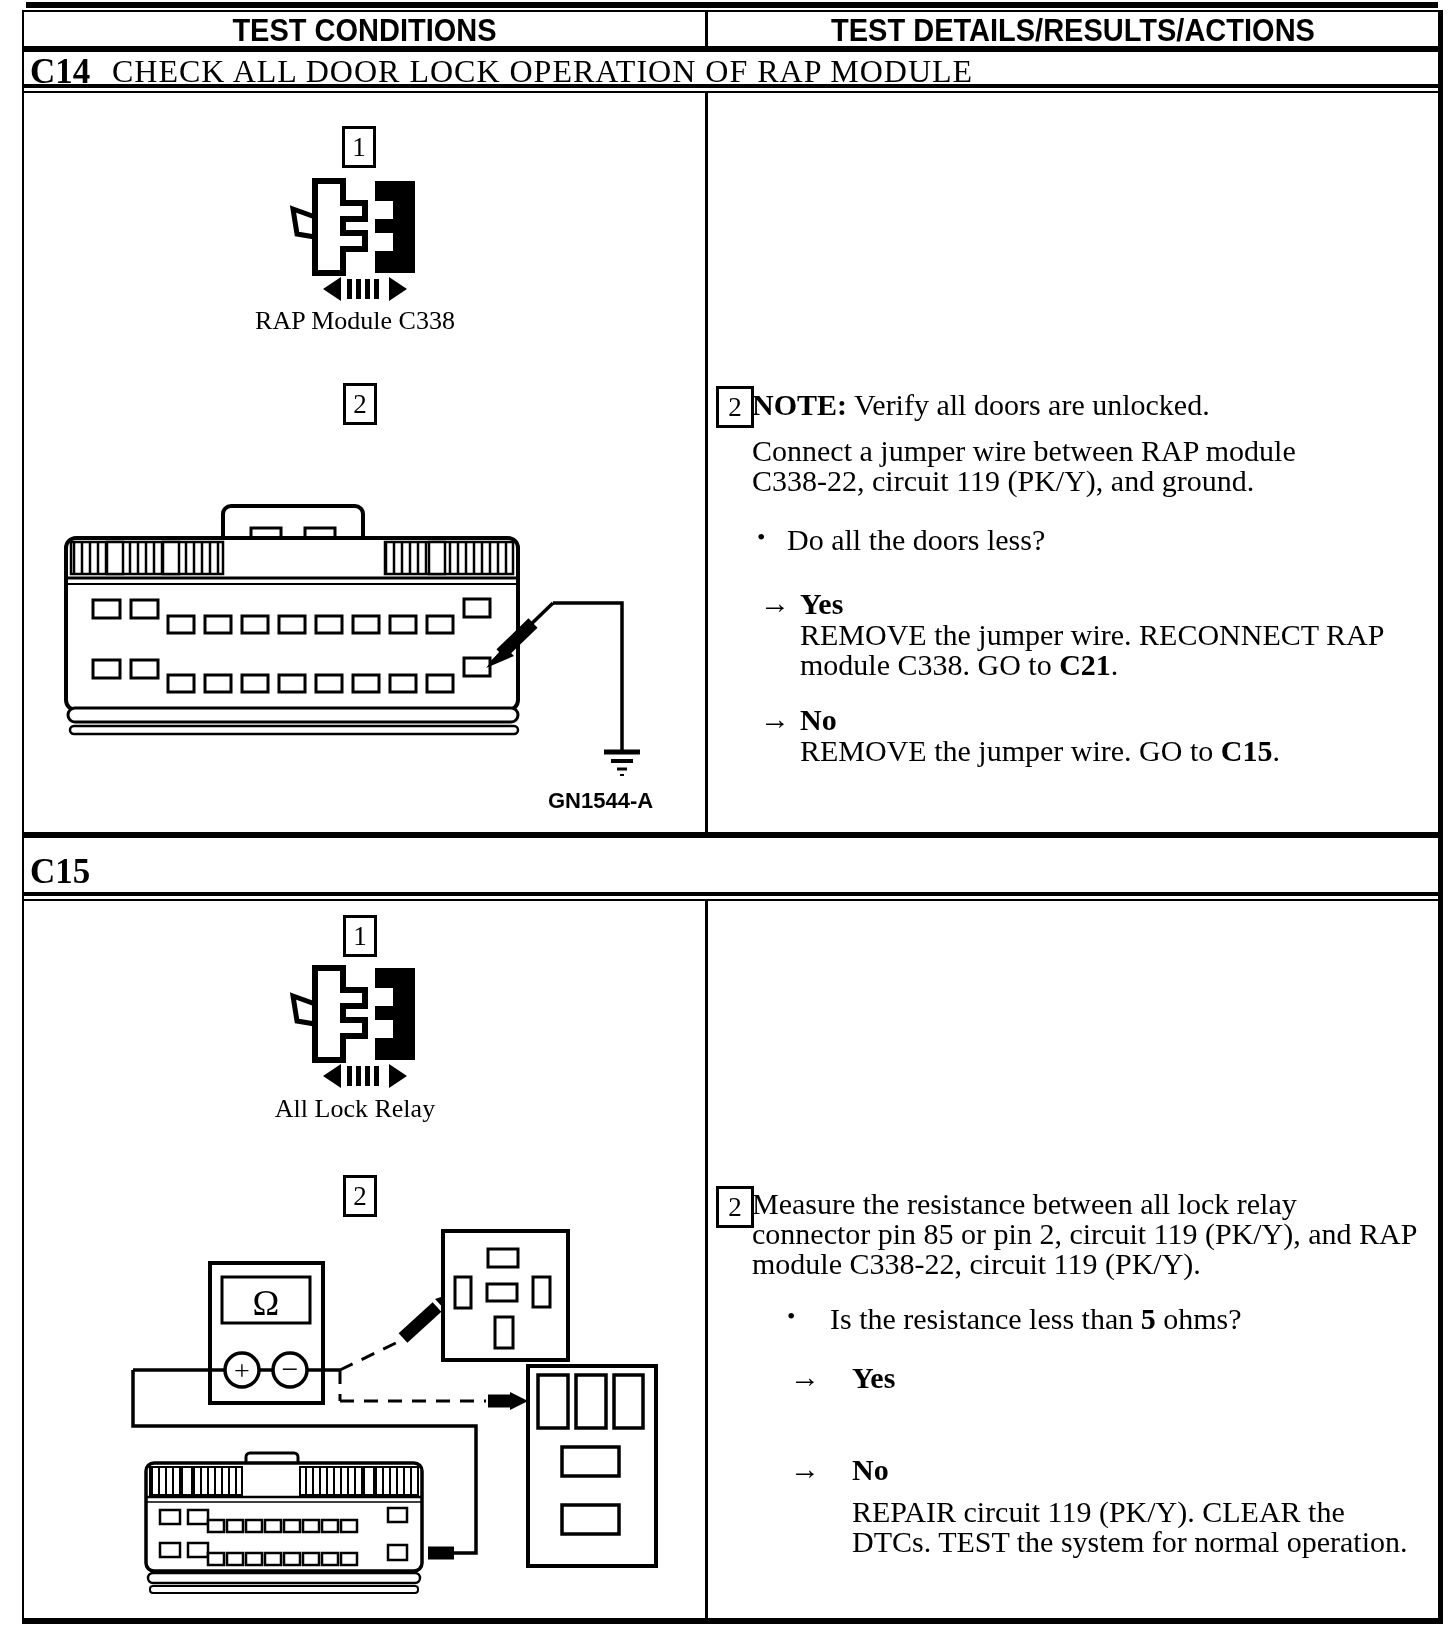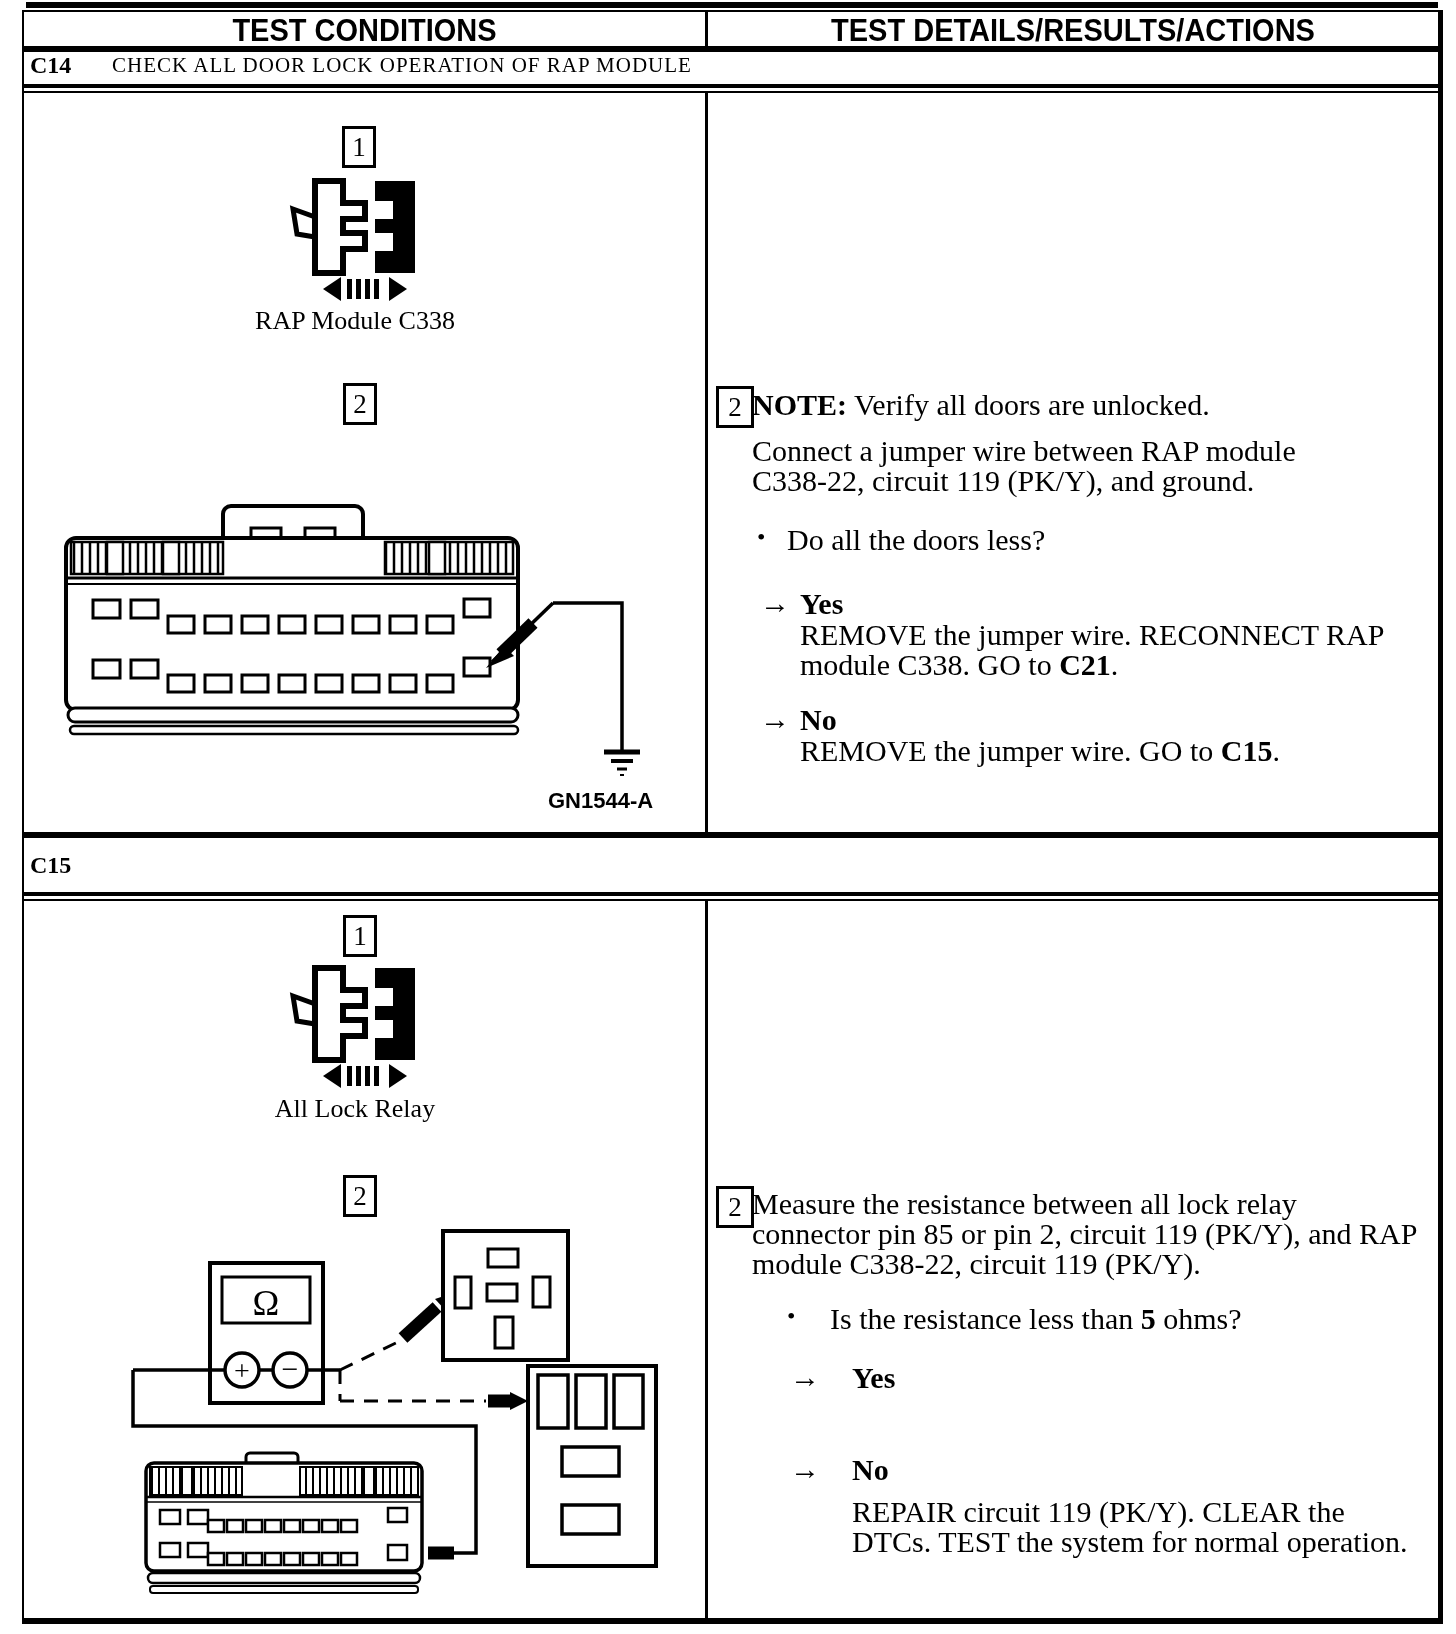--- a/index.html
+++ b/index.html
@@ -2,22 +2,22 @@
 <html><head>
 <meta charset="utf-8">
 <style>
   html,body{margin:0;padding:0;background:#fff;}
   .page{position:relative;width:1456px;height:1634px;background:#fff;color:#000;
         font-family:"Liberation Serif", serif; overflow:hidden;}
   .abs{position:absolute;}
   .line{position:absolute;background:#000;}
   .hdr{font-family:"Liberation Sans", sans-serif;font-weight:bold;font-size:29px;
        text-align:center;transform:scaleY(1.06);letter-spacing:0px;}
-  .secid{font-size:24px;font-weight:bold;text-align:right;}
-  .sectitle{font-size:21px;letter-spacing:1px;}
+  .secid{font-size:35px;font-weight:bold;text-align:right;}
+  .sectitle{font-size:32px;letter-spacing:1px;}
   .numbox{position:absolute;width:28px;height:36px;border:3px solid #000;background:#fff;
           display:flex;align-items:center;justify-content:center;font-size:27px;}
   .body-txt{position:absolute;font-size:30px;line-height:30px;}
   .b{font-weight:bold;}
   .caption{position:absolute;font-size:26px;text-align:center;}
   .figid{position:absolute;font-family:"Liberation Sans", sans-serif;font-weight:bold;font-size:22px;}
   .arrow{font-size:30px;}
   svg{position:absolute;overflow:visible;}
 </style>
 </head>

